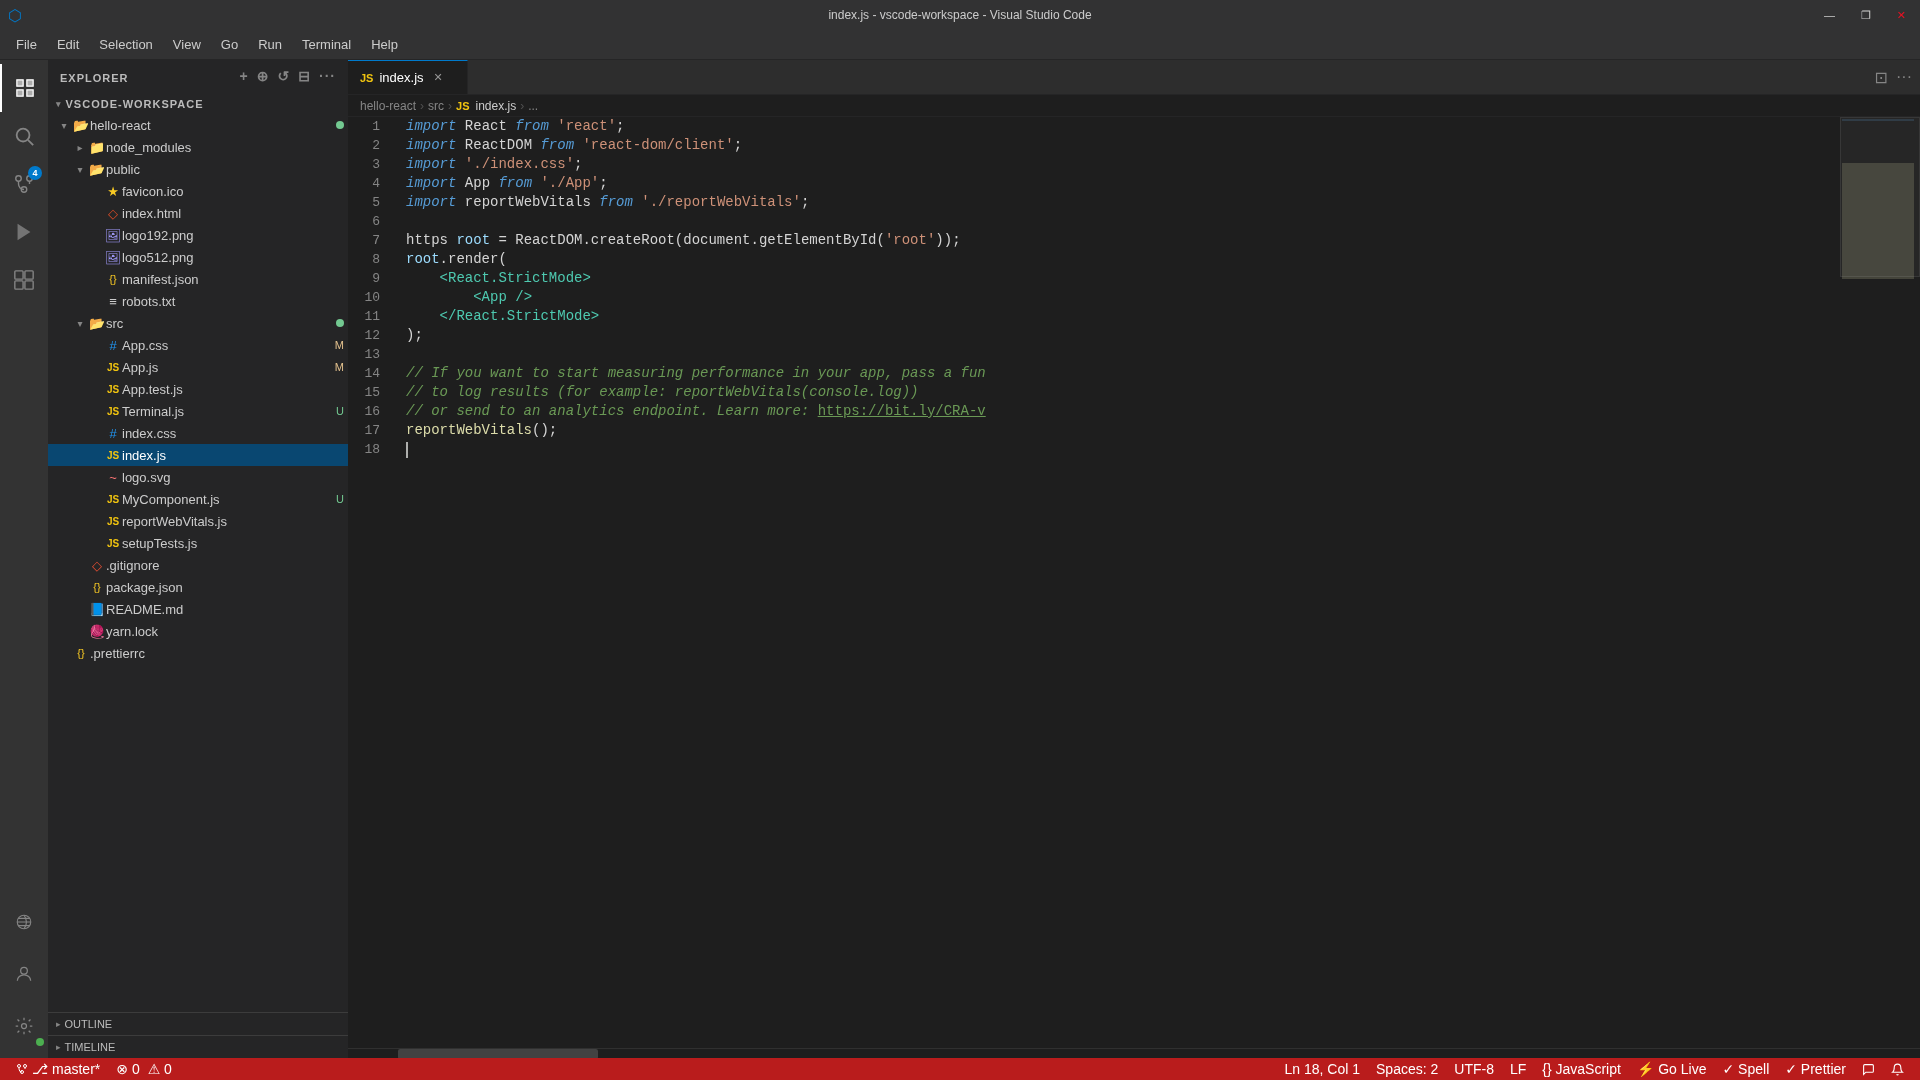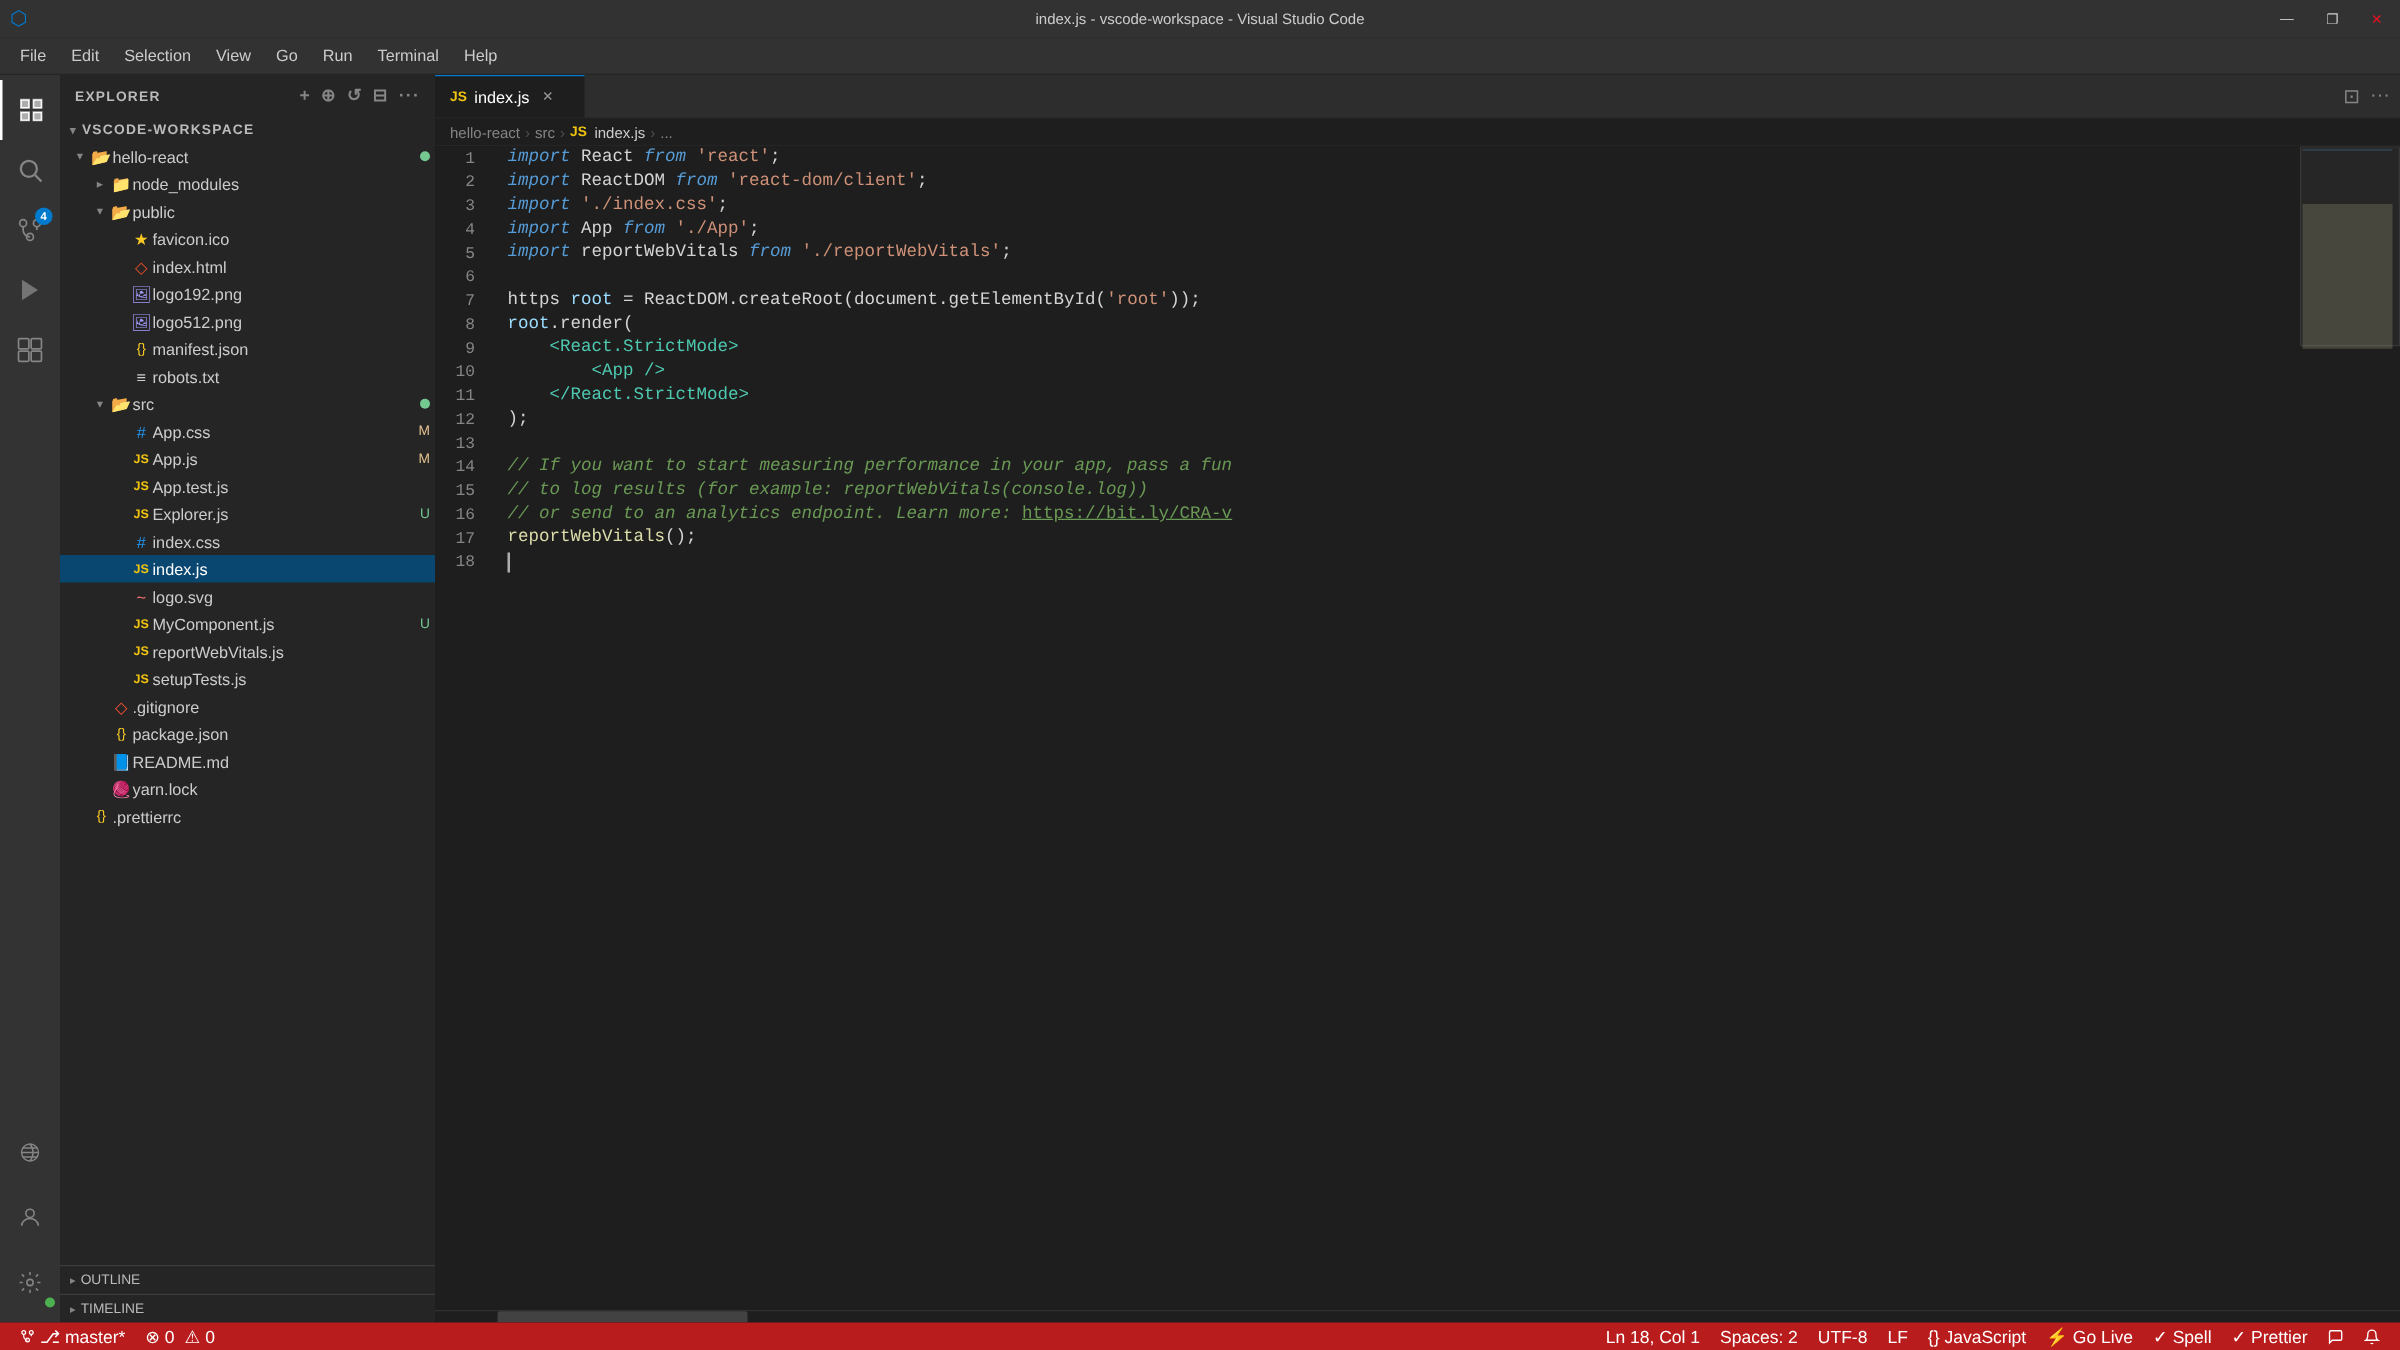--- a/index.html
+++ b/index.html
@@ -594,21 +594,21 @@
         <span class="indent" style="width:32px;"></span>
         <span class="arrow"></span>
         <span class="file-icon" style="color:#f1c40f;font-size:10px;font-weight:bold;">JS</span>
         <span class="label">App.test.js</span>
       </div>
 
       <div class="tree-item" style="padding-left:8px;">
         <span class="indent" style="width:32px;"></span>
         <span class="arrow"></span>
         <span class="file-icon" style="color:#f1c40f;font-size:10px;font-weight:bold;">JS</span>
-        <span class="label">Explorer.js</span>
+        <span class="label">Terminal.js</span>
         <span class="badge-letter u">U</span>
       </div>
 
       <div class="tree-item" style="padding-left:8px;">
         <span class="indent" style="width:32px;"></span>
         <span class="arrow"></span>
         <span class="file-icon" style="color:#2196F3;">#</span>
         <span class="label">index.css</span>
       </div>
 

